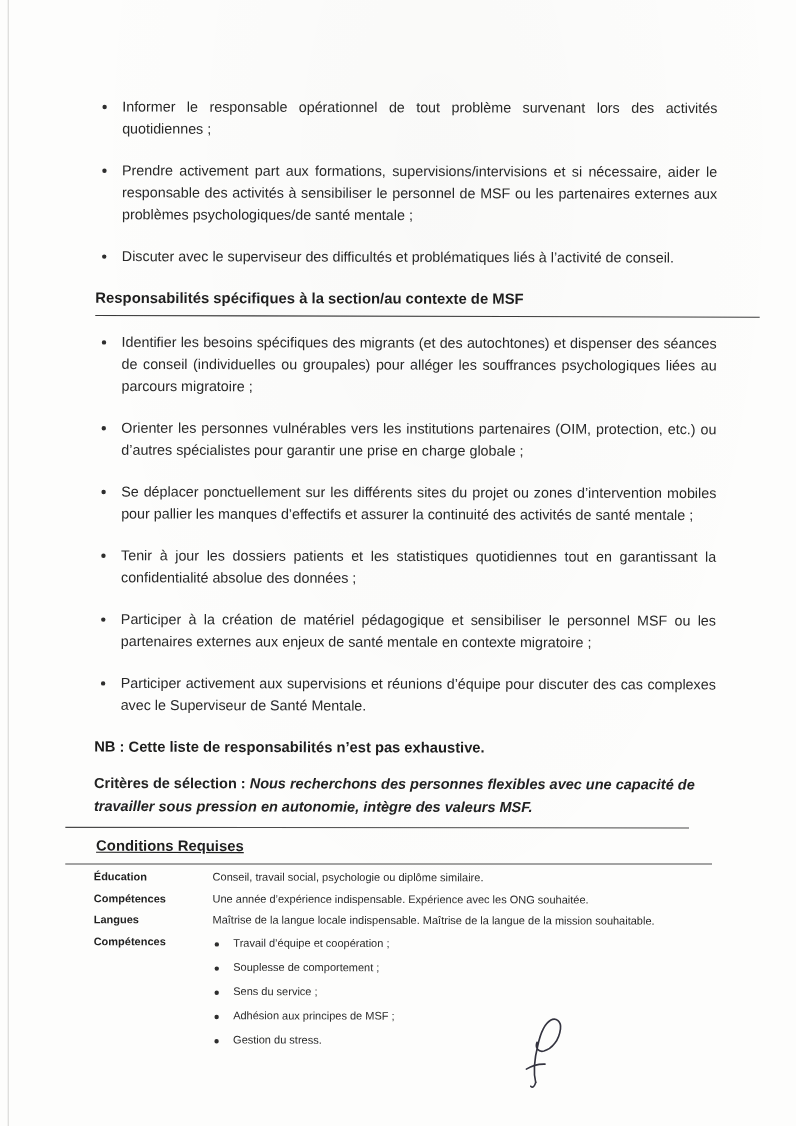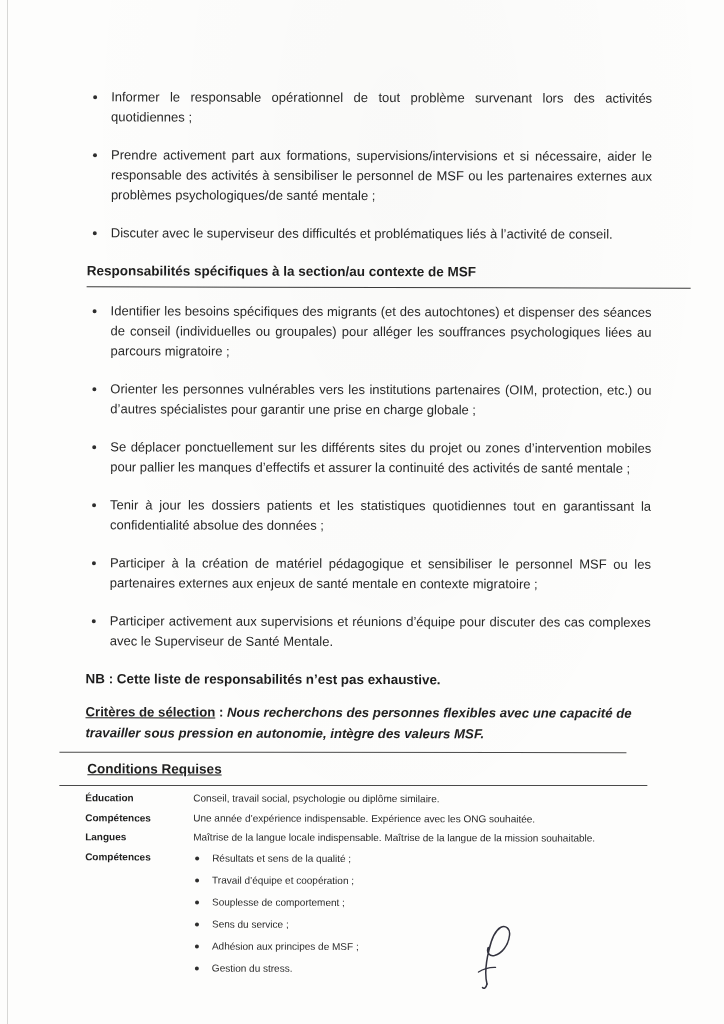--- a/index.html
+++ b/index.html
@@ -47,21 +47,21 @@
   }
   .nb-note{
     font-weight:700;font-size:13.4px;color:#1d1d1d;
     margin:6px 0 12px 0;
   }
   .criteria{
     font-weight:700;font-size:13.2px;color:#222;
     margin:0 0 6px 0;line-height:21px;
     text-align:left;
   }
-  .criteria .criteria-label{text-decoration:underline;font-style:normal;}
+  .criteria .criteria-label{font-style:normal;}
   .criteria .criteria-text{font-style:italic;}
   .conditions-rule-top{
     border:none;border-top:1.6px solid #4a4a4a;
     margin:8px 0 0 -26px;width:567px;
     transform:rotate(-0.1deg);
   }
   .conditions-heading{
     font-weight:700;font-size:13.5px;color:#1e1e1e;
     text-decoration:underline;
     margin:7px 0 5px 2px;
@@ -158,24 +158,20 @@
 
       <div class="cond-label">Compétences</div>
       <div class="cond-value">Une année d’expérience indispensable. Expérience avec les ONG souhaitée.</div>
 
       <div class="cond-label">Langues</div>
       <div class="cond-value">Maîtrise de la langue locale indispensable. Maîtrise de la langue de la mission souhaitable.</div>
 
       <div class="cond-label">Compétences</div>
       <div class="cond-value">
         <ul class="comp-list">
-          <li>
-            <span class="dot"></span>
-            <span>Résultats et sens de la qualité ;</span>
-          </li>
           <li>
             <span class="dot"></span>
             <span>Travail d’équipe et coopération ;</span>
           </li>
           <li>
             <span class="dot"></span>
             <span>Souplesse de comportement ;</span>
           </li>
           <li>
             <span class="dot"></span>

